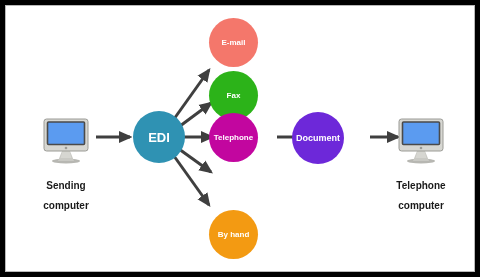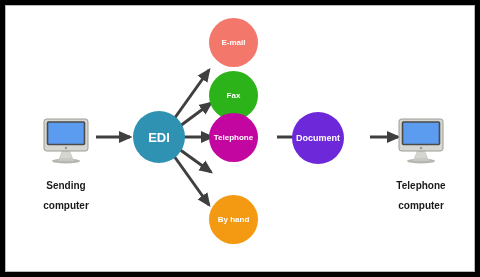--- a/index.html
+++ b/index.html
@@ -146,21 +146,21 @@
 
     <div class="node" style="left:203px; top:65px; width:49px; height:49px; background:#2cb319;">
       <span class="node-label" style="font-size:8px;">Fax</span>
     </div>
 
     <div class="node" style="left:203px; top:107px; width:49px; height:49px; background:#c2069f;">
       <span class="node-label" style="font-size:8px;">Telephone</span>
     </div>
 
 
-    <div class="node" style="left:203px; top:189px; width:49px; height:49px; background:#f39a12;">
+    <div class="node" style="left:203px; top:204px; width:49px; height:49px; background:#f39a12;">
       <span class="node-label" style="font-size:8px;">By hand</span>
     </div>
 
     <div class="node" style="left:286px; top:106px; width:52px; height:52px; background:#6d28d9;">
       <span class="node-label" style="font-size:9px;">Document</span>
     </div>
 
     <div class="computer" style="left:389px; top:108px;">
       <svg width="52" height="52" viewBox="0 0 52 52">
         <ellipse cx="26" cy="47" rx="14" ry="2.6" fill="#b7b7b2"></ellipse>

